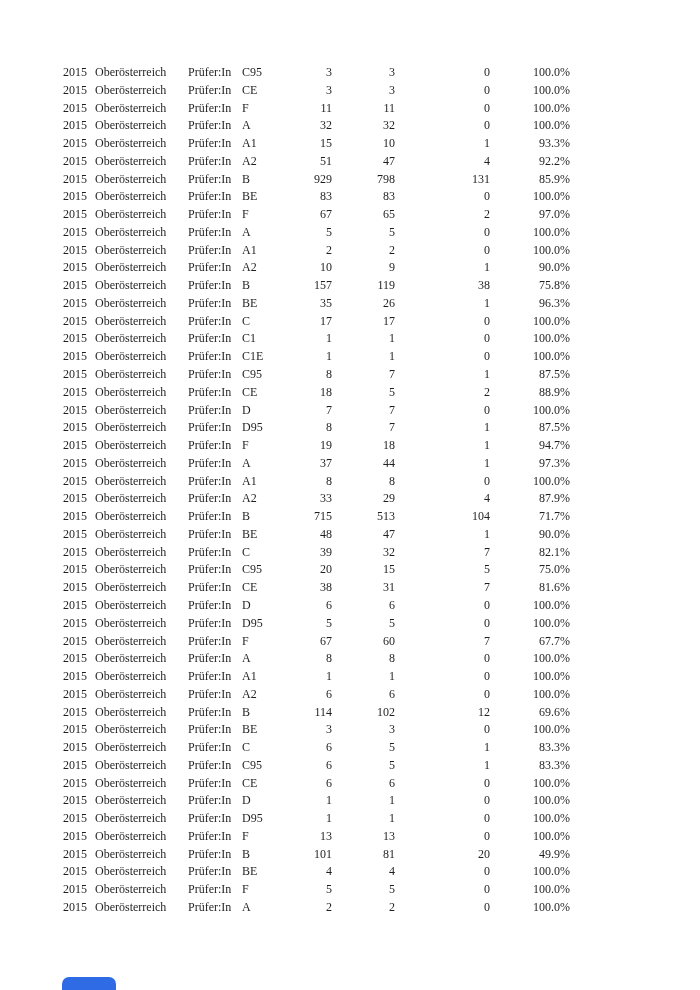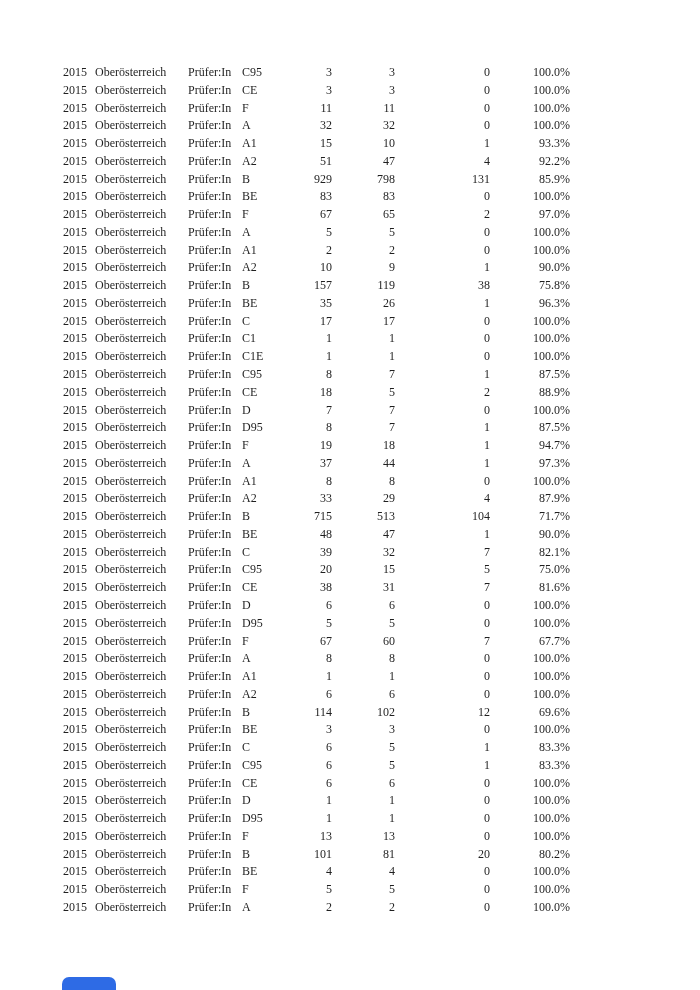--- a/index.html
+++ b/index.html
@@ -512,21 +512,21 @@
       <td class="num">100.0%</td>
     </tr>
         <tr>
       <td>2015</td>
       <td>Oberösterreich</td>
       <td>Prüfer:In</td>
       <td>B</td>
       <td class="num">101</td>
       <td class="num">81</td>
       <td class="num">20</td>
-      <td class="num">80.2%</td>
+      <td class="num">49.9%</td>
     </tr>
         <tr>
       <td>2015</td>
       <td>Oberösterreich</td>
       <td>Prüfer:In</td>
       <td>BE</td>
       <td class="num">4</td>
       <td class="num">4</td>
       <td class="num">0</td>
       <td class="num">100.0%</td>

